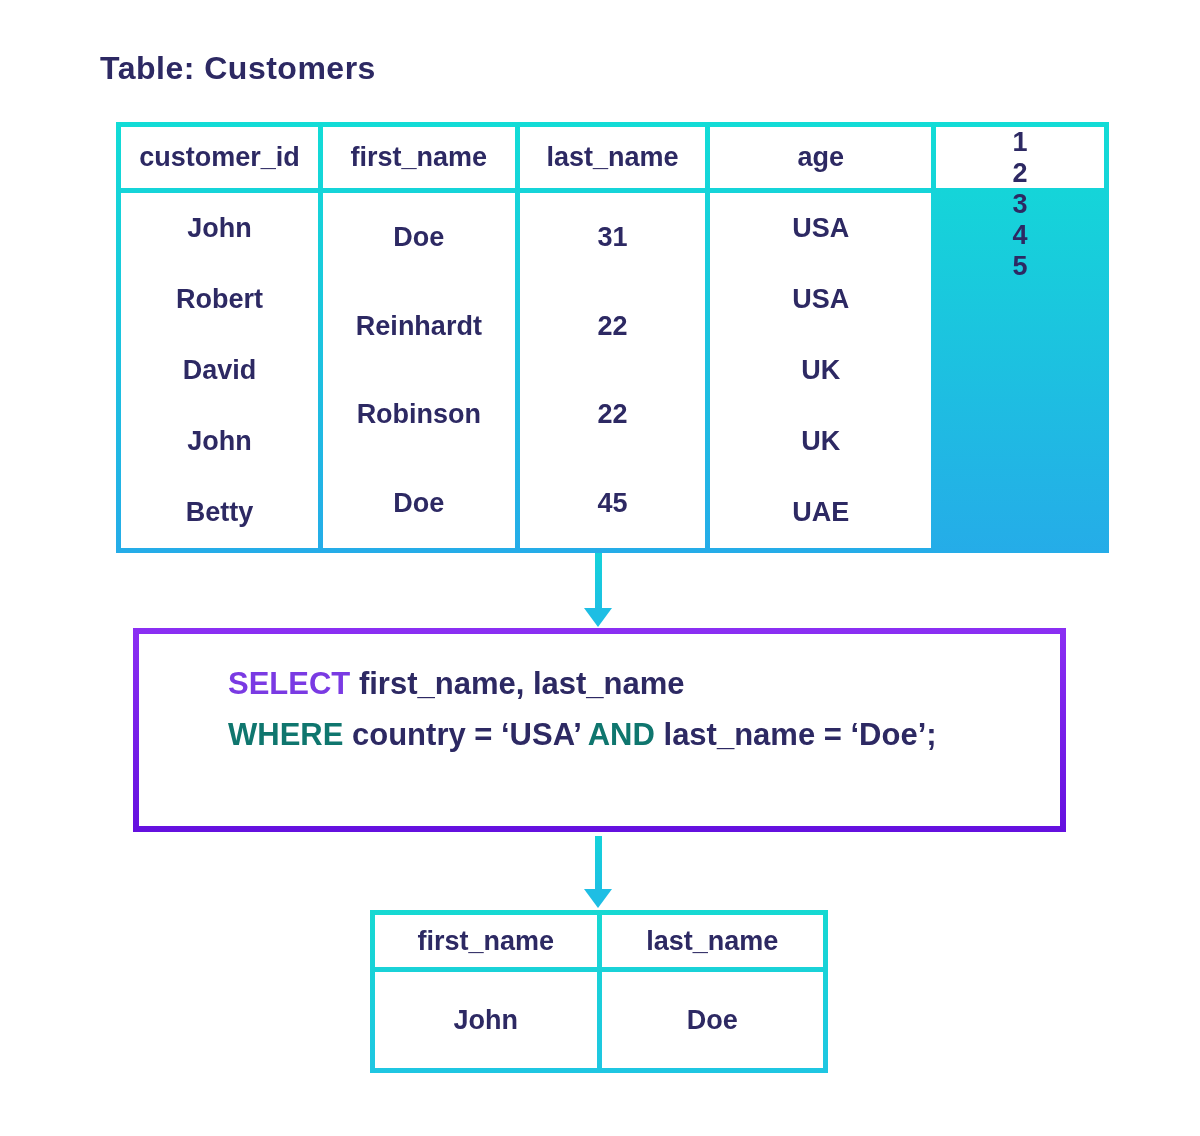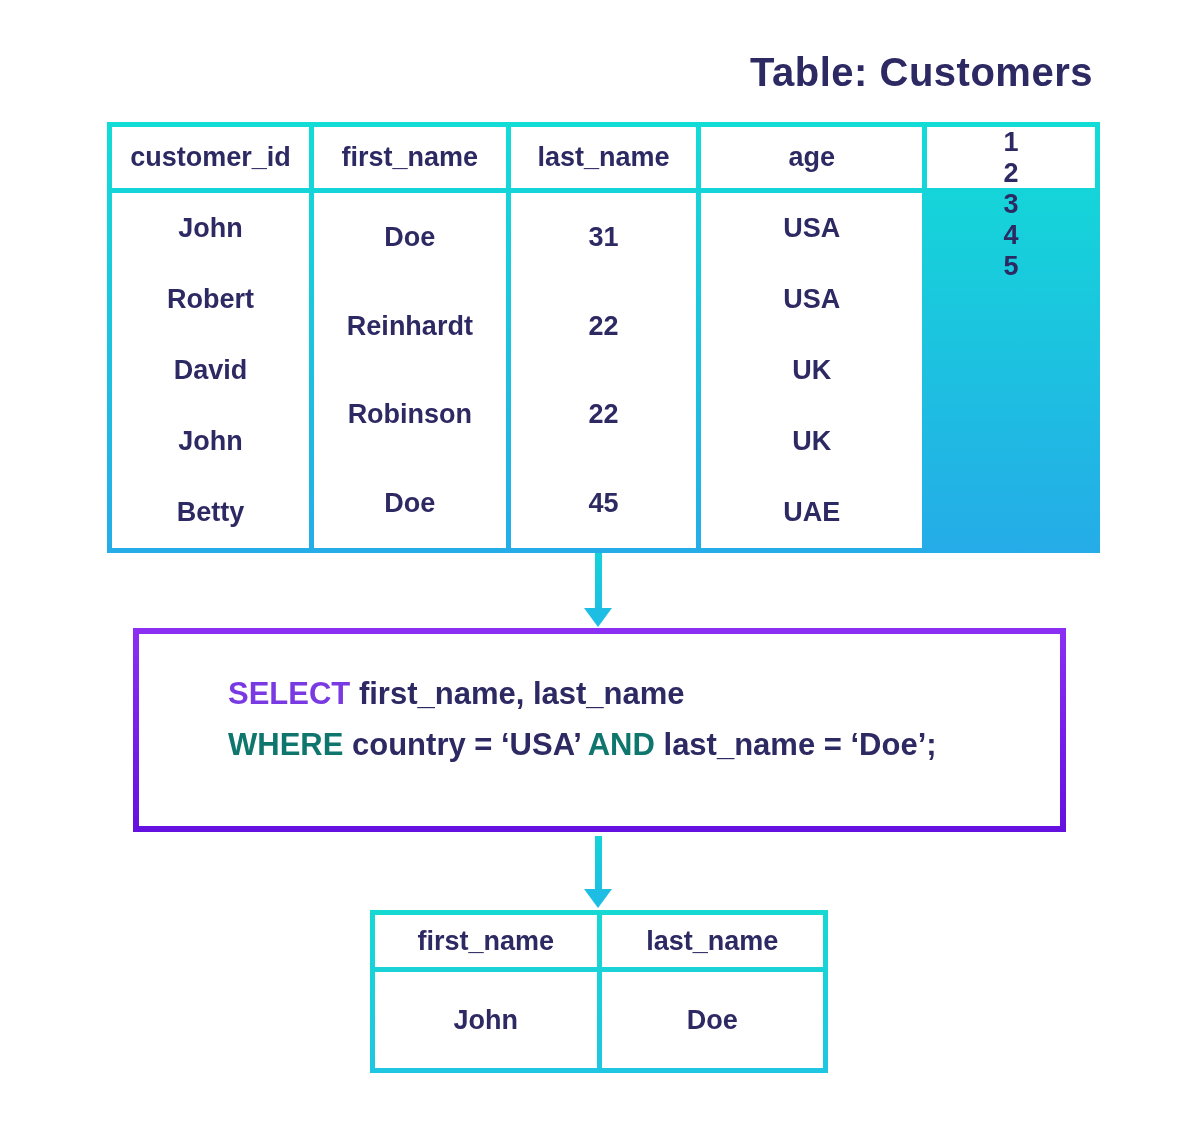--- a/index.html
+++ b/index.html
@@ -17,30 +17,30 @@
     font-weight: bold;
     color: #2D2963;
   }
 
   
   .diagram-title {
     position: absolute;
     left: 100px;
     top: 50px;
     width: 993px;
-    text-align: right;
-    font-size: 40px;
+    text-align: left;
+    font-size: 32px;
     letter-spacing: 0.5px;
     color: #2D2963;
   }
 
   
   .src-frame {
     position: absolute;
-    left: 107px;
+    left: 116px;
     top: 122px;
     width: 993px;
     height: 431px;
     background: linear-gradient(180deg, #12DCD6 0%, #25ACE8 100%);
   }
   .src-grid {
     position: absolute;
     inset: 5px;
     display: grid;
     grid-template-columns: 203fr 198fr 191fr 228fr 173fr;
@@ -103,21 +103,21 @@
     left: 133px;
     top: 628px;
     width: 933px;
     height: 204px;
     background: linear-gradient(180deg, #8B2FF3 0%, #6410DF 100%);
   }
   .query-inner {
     position: absolute;
     inset: 6px;
     background: #ffffff;
-    padding: 34px 0 0 89px;
+    padding: 24px 0 0 89px;
     box-sizing: border-box;
   }
   .query-line {
     font-size: 31px;
     line-height: 51px;
     color: #2D2963;
     white-space: pre;
   }
   .kw-primary   { color: #7A3AE3; }
   .kw-secondary { color: #0f766e; }

